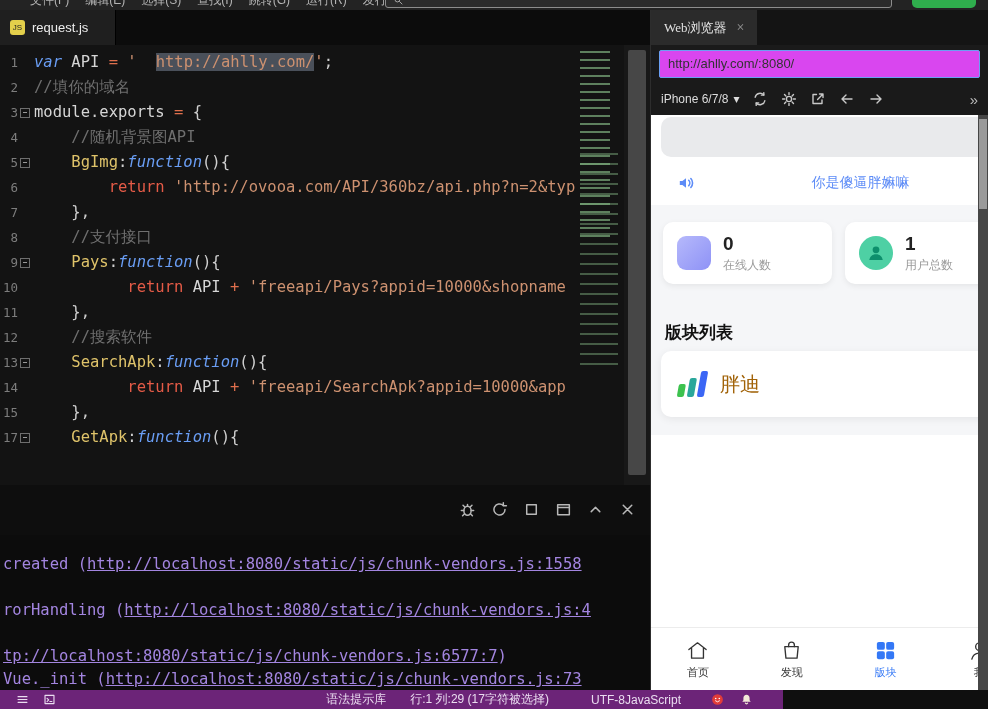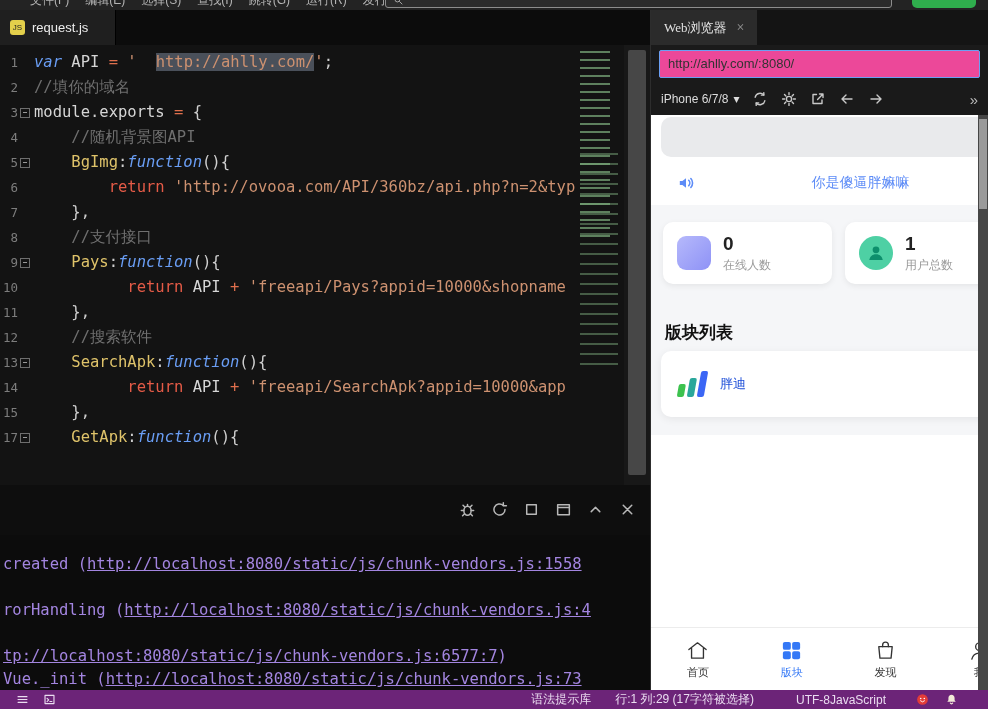--- a/index.html
+++ b/index.html
@@ -52,21 +52,21 @@
   .console{position:absolute;left:0;top:535px;width:650px;height:155px;background:#0c0c0c;color:var(--console-col,#a385e0);font-family:"DejaVu Sans Mono",monospace;font-size:15.5px;padding:18px 0 0 3px;box-sizing:border-box;overflow:hidden;}
   .cline{height:23px;line-height:23px;white-space:pre;overflow:hidden;}
   .clink{text-decoration:underline;cursor:pointer;}
 
   
   .browser-panel{position:absolute;left:650px;top:10px;width:338px;height:680px;background:#1a1a1a;border-left:1px solid #2d2d2d;box-sizing:border-box;}
   .bp-tabs{height:35px;background:#141414;display:flex;}
   .bp-tab{display:flex;align-items:center;gap:10px;padding:0 13px;background:#2b2b2b;color:#e2e2e2;font-size:13px;font-family:Liberation Serif, serif;}
   .closex{color:#9f9f9f;font-size:14px;}
   .bp-urlrow{height:38px;display:flex;align-items:center;padding:0 8px;}
-  .urlbox{flex:1;height:26px;line-height:26px;background:#ec4899;border:1px solid #6b9ff2;border-radius:2px;color:#333;font-size:13px;padding:0 8px;overflow:hidden;white-space:nowrap;}
+  .urlbox{flex:1;height:26px;line-height:26px;background:#d946ef;border:1px solid #6b9ff2;border-radius:2px;color:#333;font-size:13px;padding:0 8px;overflow:hidden;white-space:nowrap;}
   .bp-toolbar{height:32px;display:flex;align-items:center;padding:0 10px;gap:13px;color:#c9c9c9;}
   .device{display:flex;align-items:center;gap:5px;font-size:12px;color:#ddd;}
   .bt-icons{display:flex;gap:13px;}
   .bt-icons .ic{display:inline-flex;}
   .more{margin-left:auto;font-size:15px;color:#bbb;}
   .bp-viewport{position:absolute;left:0;top:105px;width:328px;height:575px;background:#ffffff;overflow:hidden;}
   .phone-page{position:absolute;left:0;top:0;width:375px;height:575px;background:#fff;}
   .banner{position:absolute;left:10px;top:2px;width:355px;height:40px;background:#e9eaec;border-radius:10px;}
   .notice{position:absolute;left:0;top:46px;width:375px;height:44px;background:#fff;display:flex;align-items:center;}
   .notice .sp-icon{margin-left:26px;color:var(--notice,#5d8cf7);display:inline-flex;}
@@ -79,29 +79,29 @@
   .stat-icon.user-green{background:var(--statgreen,#4ed0a4);border-radius:50%;display:flex;align-items:center;justify-content:center;color:#0d8f6c;}
   .stat-num{font-size:19px;font-weight:bold;color:#222;}
   .stat-label{font-size:12px;color:#9a9a9a;margin-top:2px;}
   .section-title{position:absolute;left:14px;top:206px;font-size:17px;font-weight:bold;color:#111;}
   .board-card{position:absolute;left:10px;top:236px;width:355px;height:66px;background:#fff;border-radius:10px;box-shadow:0 2px 8px rgba(0,0,0,.07);display:flex;align-items:center;padding:0 18px;gap:14px;box-sizing:border-box;}
   .bars{display:flex;align-items:flex-end;gap:3px;transform:skewX(-10deg);}
   .bars i{display:block;width:7px;border-radius:2px;}
   .bars i:nth-child(1){height:13px;background:#3cc24e;}
   .bars i:nth-child(2){height:19px;background:#2aa79b;}
   .bars i:nth-child(3){height:26px;background:#3b66f5;}
-  .board-name{font-size:13px;color:#1d4ed8;}
+  .board-name{font-size:20px;color:#a16207;}
   .tabbar{position:absolute;left:0;bottom:0;width:375px;height:62px;background:#fff;border-top:1px solid #ececec;display:flex;}
   .nav-item{width:93.75px;display:flex;flex-direction:column;align-items:center;justify-content:center;gap:3px;color:#333;font-size:11px;}
   .nav-item.active{color:var(--accent,#3478f6);}
   .bp-scroll{position:absolute;right:0;top:105px;width:10px;height:575px;background:#464646;}
   .bp-thumb{position:absolute;left:1px;top:4px;width:8px;height:90px;background:#9a9a9a;}
 
   
-  .statusbar{position:absolute;left:0;top:690px;width:988px;height:19px;background:var(--statusbar,#6c2478);display:flex;align-items:center;color:#eadcf0;font-size:12px;box-sizing:border-box;padding:0 30px 0 16px;}
+  .statusbar{position:absolute;left:0;top:690px;width:783px;height:19px;background:var(--statusbar,#6c2478);display:flex;align-items:center;color:#eadcf0;font-size:12px;box-sizing:border-box;padding:0 30px 0 16px;}
   .sb-left{display:flex;gap:14px;align-items:center;}
   .sb-hint{margin-left:auto;}
   .sb-cursor{margin-left:24px;}
   .sb-enc{margin-left:42px;}
   .sb-lang{}
   .sb-badge{margin-left:30px;display:inline-flex;}
   .sb-bell{margin-left:16px;display:inline-flex;color:#f2e9d8;}
   .ic{line-height:0;}
 </style>
 </head>
@@ -396,35 +396,35 @@
             </span>
           <span class="board-name">胖迪</span>
         </div>
         <div class="tabbar">
             <div class="nav-item">
               <span class="ic"><svg width="23" height="23" viewBox="0 0 24 24" fill="none" stroke="currentColor" stroke-width="1.4" stroke-linecap="round" stroke-linejoin="round">
                   <path d="M3 11 12 4l9 7M5.8 9.5V20h12.4V9.5"></path>
                 </svg></span>
               <span>首页</span>
             </div>
+            <div class="nav-item">
+              <span class="ic"><svg width="23" height="23" viewBox="0 0 24 24" fill="none" stroke="currentColor" stroke-width="1.4" stroke-linecap="round" stroke-linejoin="round">
+                  <path d="M5 8h14l-1.2 12H6.2L5 8z"></path>
+                  <path d="M9 8V6.2a3 3 0 0 1 6 0V8"></path>
+                </svg></span>
+              <span>发现</span>
+            </div>
             <div class="nav-item active">
               <span class="ic"><svg width="23" height="23" viewBox="0 0 24 24" fill="currentColor">
                   <rect x="3" y="3" width="8.3" height="8.3" rx="2"></rect>
                   <rect x="12.7" y="3" width="8.3" height="8.3" rx="2"></rect>
                   <rect x="3" y="12.7" width="8.3" height="8.3" rx="2"></rect>
                   <rect x="12.7" y="12.7" width="8.3" height="8.3" rx="2"></rect>
                 </svg></span>
               <span>版块</span>
-            </div>
-            <div class="nav-item">
-              <span class="ic"><svg width="23" height="23" viewBox="0 0 24 24" fill="none" stroke="currentColor" stroke-width="1.4" stroke-linecap="round" stroke-linejoin="round">
-                  <path d="M5 8h14l-1.2 12H6.2L5 8z"></path>
-                  <path d="M9 8V6.2a3 3 0 0 1 6 0V8"></path>
-                </svg></span>
-              <span>发现</span>
             </div>
             <div class="nav-item">
               <span class="ic"><svg width="23" height="23" viewBox="0 0 24 24" fill="none" stroke="currentColor" stroke-width="1.4" stroke-linecap="round" stroke-linejoin="round">
                   <circle cx="12" cy="8" r="4"></circle>
                   <path d="M4 21c1-4.2 4.2-6.3 8-6.3s7 2.1 8 6.3"></path>
                 </svg></span>
               <span>我</span>
             </div>
           </div>
       </div>

